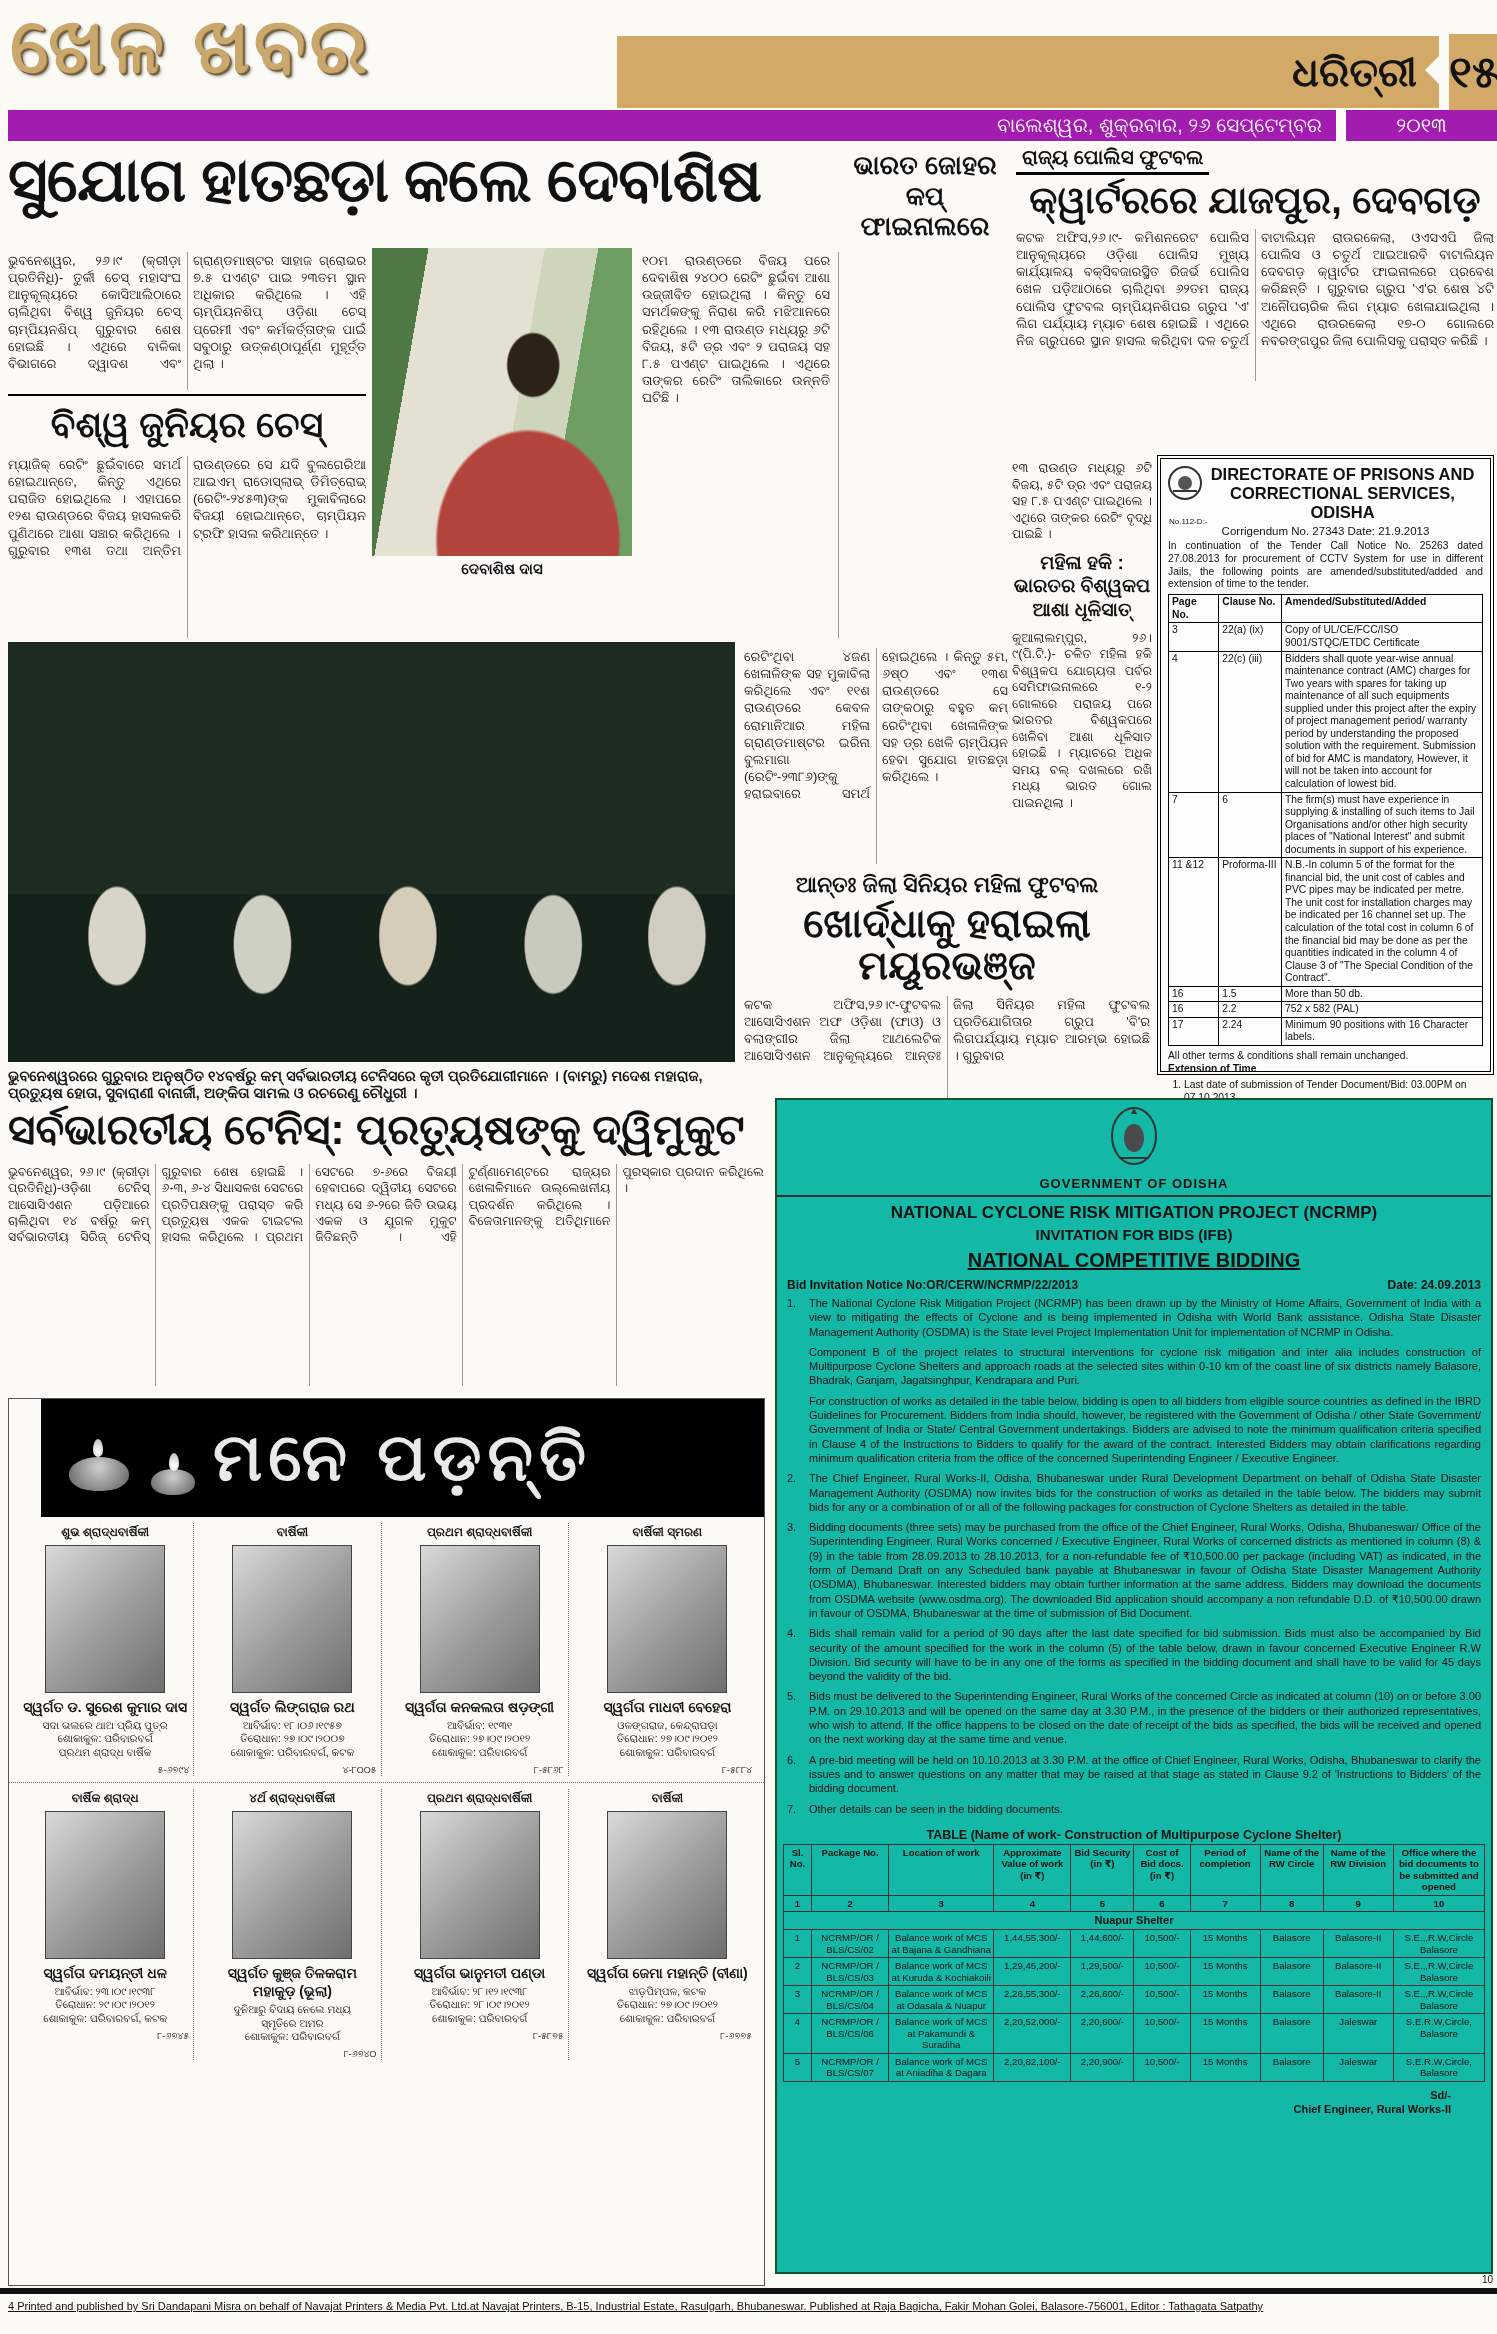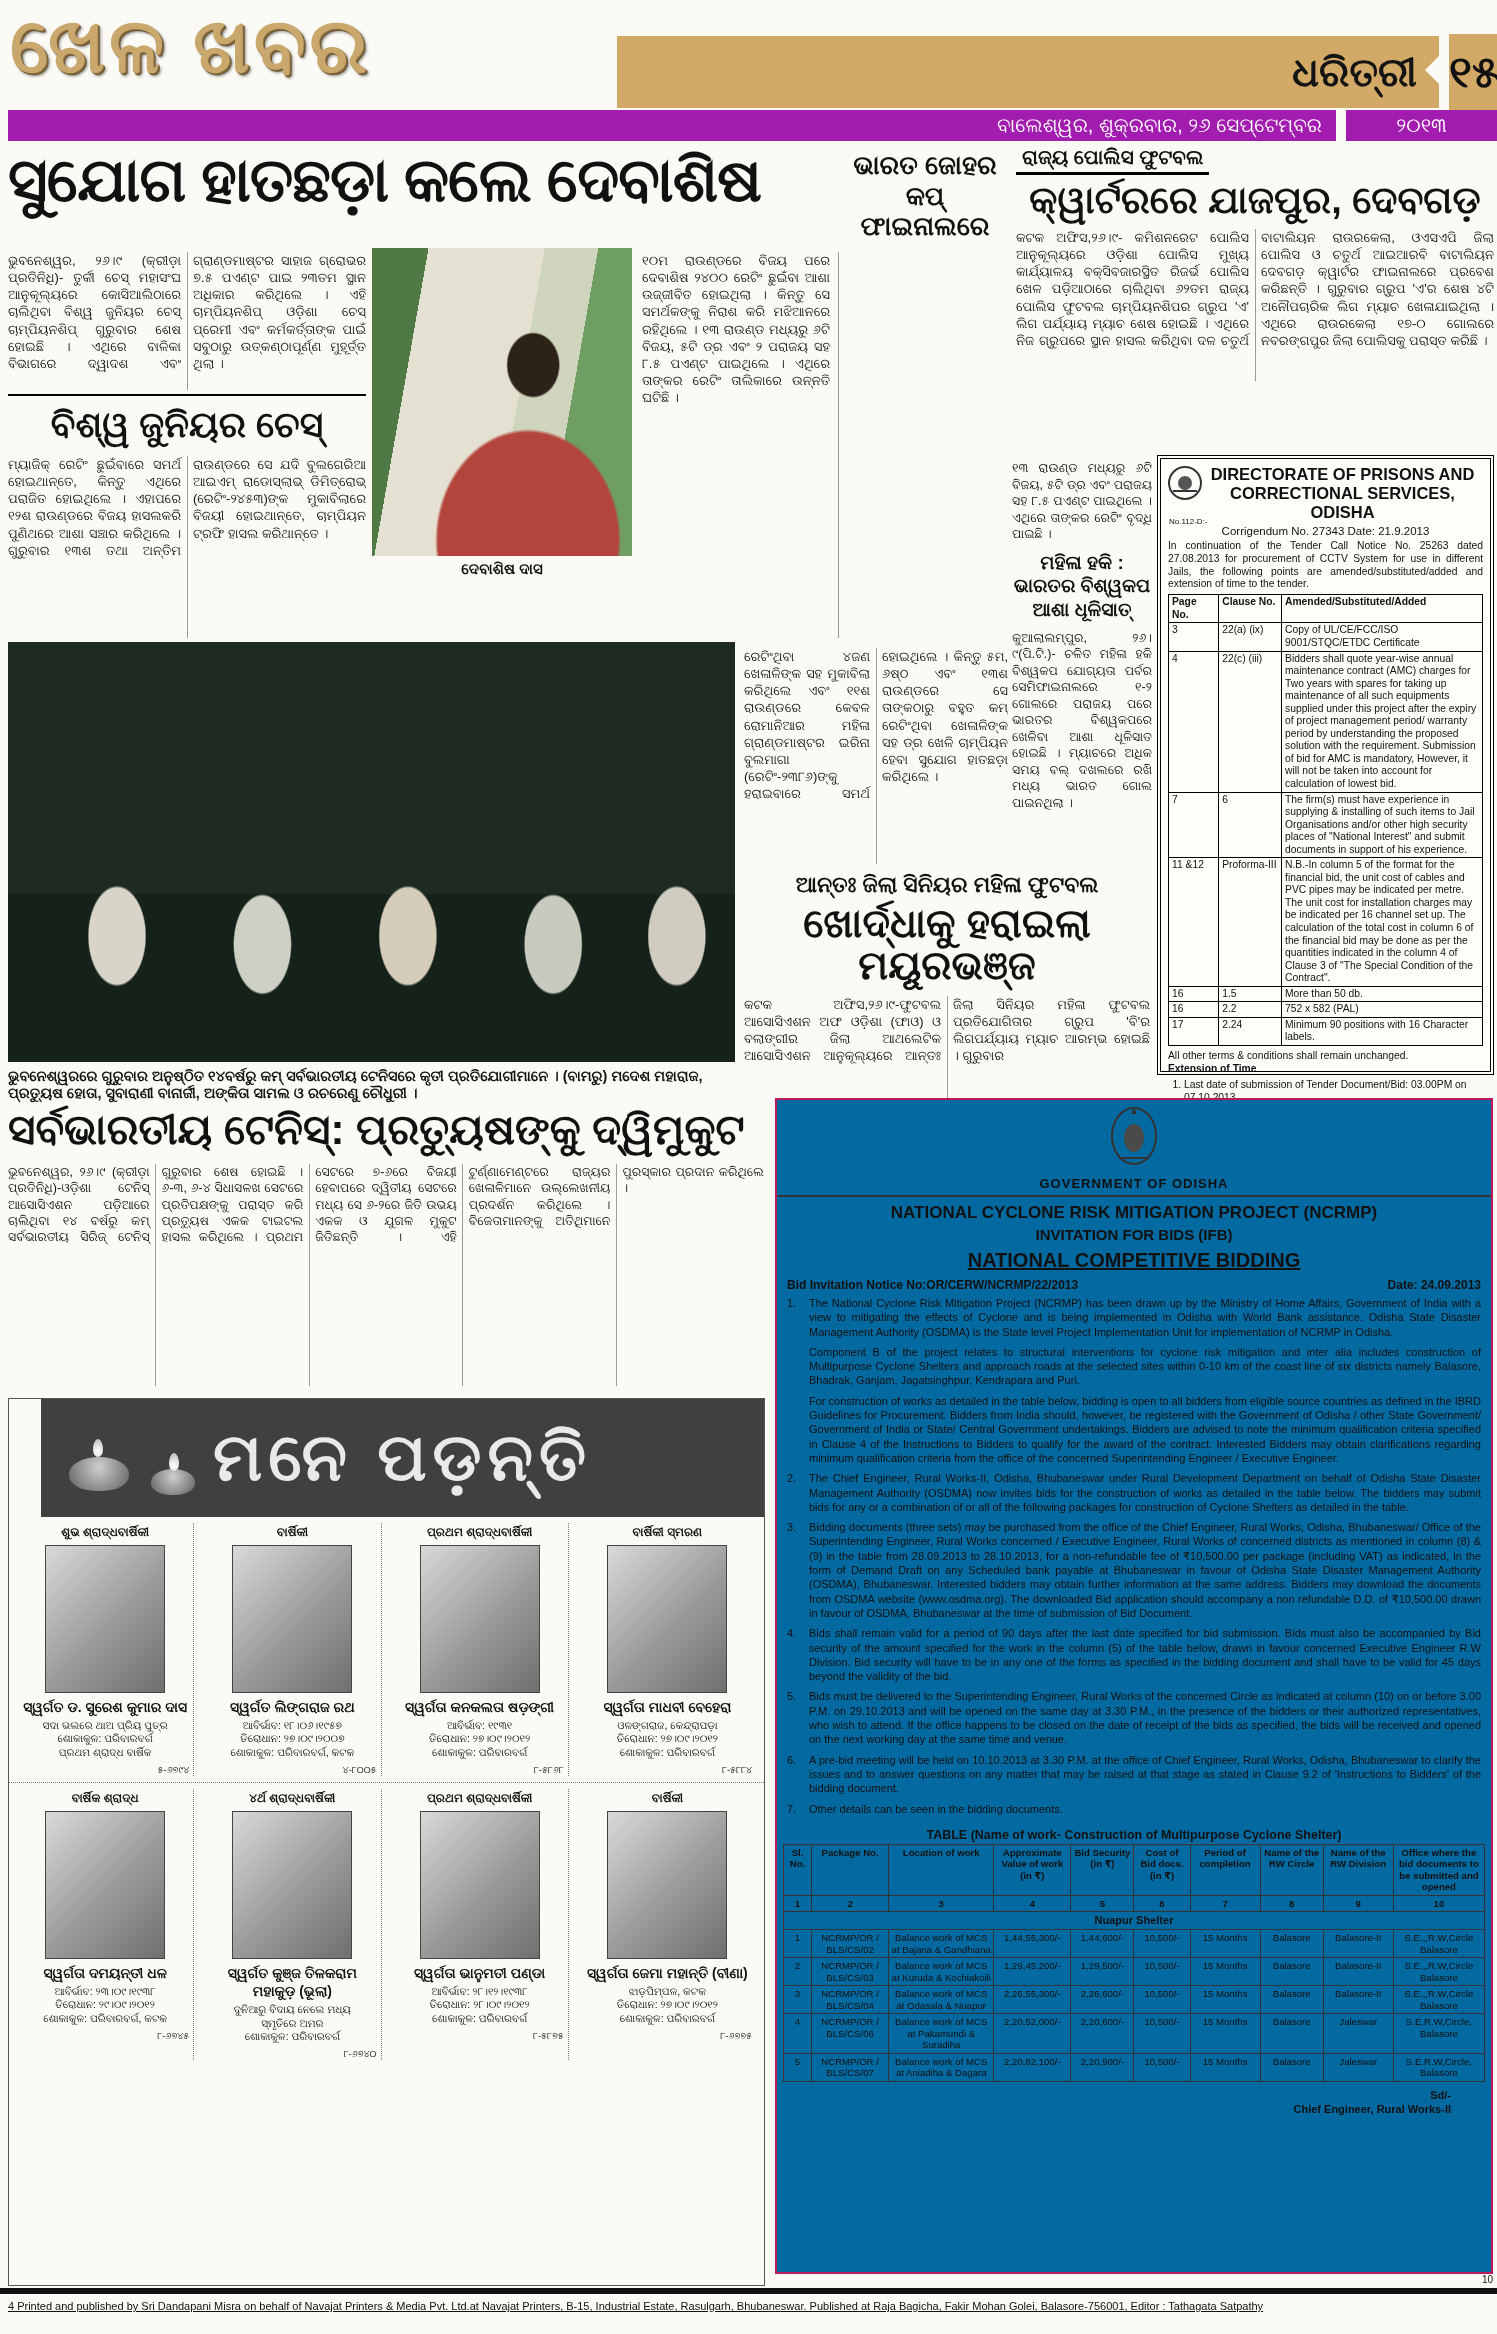--- a/index.html
+++ b/index.html
@@ -39,21 +39,21 @@
   .ph-group{background:
      radial-gradient(70px 120px at 15% 70%,#d8d4c8 0 40%,transparent 42%),
      radial-gradient(70px 120px at 35% 72%,#cfd0c4 0 40%,transparent 42%),
      radial-gradient(70px 120px at 55% 70%,#d5cdb9 0 40%,transparent 42%),
      radial-gradient(70px 120px at 75% 72%,#c9cabe 0 40%,transparent 42%),
      radial-gradient(70px 120px at 92% 70%,#d0ccc0 0 40%,transparent 42%),
      linear-gradient(180deg,#1d2b20 0 60%,#15221a 60%);}
   .ph-obit{background:linear-gradient(135deg,#d9d9d9,#9a9a9a 55%,#6f6f6f);}
 
   
-  .obit-banner{background:#404040;color:#e9e9e9;margin-left:32px;}
+  .obit-banner{background:#000000;color:#e9e9e9;margin-left:32px;}
   .obit-banner .t{font-size:66px;font-weight:bold;letter-spacing:6px;}
   .lamp{position:absolute;border-radius:50% 50% 45% 45%;background:radial-gradient(circle at 50% 30%,#cfcfcf,#5c5c5c);}
   .flame{position:absolute;width:10px;height:18px;border-radius:50% 50% 50% 50%/60% 60% 40% 40%;
          background:radial-gradient(circle at 50% 70%,#fff,#bbb);}
   .obit-row{display:grid;grid-template-columns:repeat(4,1fr);gap:10px;padding:6px 8px;}
   .obit-item{border-right:1px dotted #777;padding:0 4px;font-size:10.5px;line-height:1.3;}
   .obit-item:last-child{border-right:none;}
   .obit-label{font-weight:bold;font-size:12px;text-align:center;margin:2px 0 4px;}
   .obit-photo{width:118px;height:146px;margin:0 auto;border:1px solid #444;}
   .obit-name{font-weight:bold;font-size:14px;text-align:center;margin:5px 0 3px;}
@@ -66,21 +66,21 @@
   .pr-title{font-size:16.5px;font-weight:bold;text-align:center;line-height:1.15;}
   .pr-corr{font-size:11.5px;text-align:center;margin:3px 0;}
   .pr-ref{font-size:8px;position:absolute;left:8px;top:58px;}
   .pr-intro{font-size:10.3px;line-height:1.25;}
   .pr-table{width:100%;border-collapse:collapse;margin-top:3px;font-size:10.3px;line-height:1.22;}
   .pr-table th,.pr-table td{border:1px solid #000;padding:1px 3px;vertical-align:top;text-align:left;}
   .pr-small{font-size:10.3px;line-height:1.3;}
   .pr-ext li{margin-bottom:2px;}
   .sig{text-align:right;font-weight:bold;font-size:11px;line-height:1.3;}
 
-  .nc-box{border:2px solid #be185d;background:#0369a1;}
+  .nc-box{border:2px solid #14532d;background:#14b8a6;}
   .nc-head{text-align:center;border-bottom:2px solid #333;padding:6px 0 4px;}
   .nc-gov{font-size:13px;font-weight:bold;letter-spacing:1px;}
   .nc-t1{font-size:17px;font-weight:bold;margin-top:6px;}
   .nc-t2{font-size:15px;font-weight:bold;margin-top:3px;}
   .nc-t3{font-size:20px;font-weight:bold;text-decoration:underline;margin:6px 0 2px;}
   .nc-meta{display:flex;justify-content:space-between;font-weight:bold;font-size:12px;padding:4px 10px 2px;}
   .nc-paras{padding:2px 10px;font-size:11px;line-height:1.3;}
   .para{display:flex;margin-bottom:6px;}
   .para .pn{width:22px;flex:none;}
   .nc-table{width:100%;border-collapse:collapse;font-size:9.6px;line-height:1.2;margin-top:2px;}

